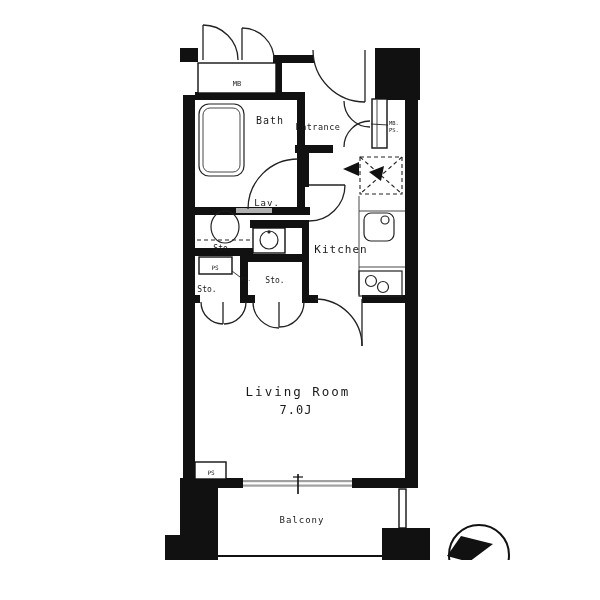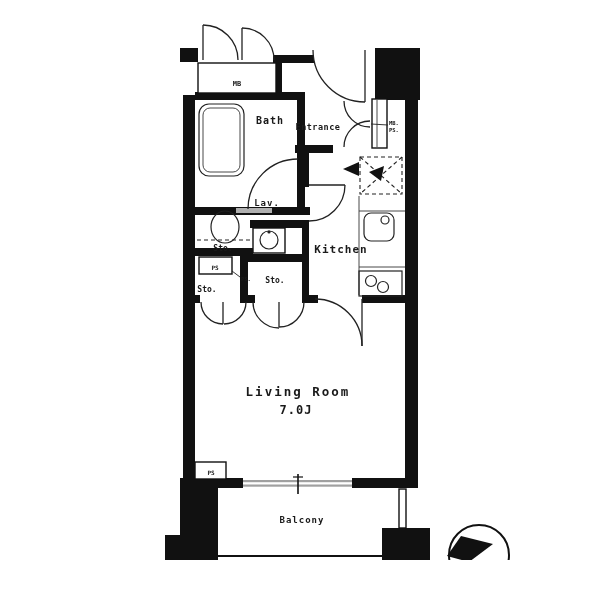--- a/index.html
+++ b/index.html
@@ -1,16 +1,16 @@
 <!DOCTYPE html>
 <html><head>
 <meta charset="utf-8">
 <style>
   html,body{margin:0;padding:0;background:#ffffff;}
-  .stage{width:600px;height:560px;position:relative;background:#fff;overflow:hidden;font-weight:bold;}
+  .stage{width:600px;height:560px;position:relative;background:#fff;overflow:hidden;}
   svg{display:block;}
   text{font-family:"DejaVu Sans Mono","Liberation Mono",monospace;fill:#1a1a1a;}
   .wall{fill:#111;stroke:none;}
   .box{fill:#fff;stroke:#111;stroke-width:1.4;}
   .door{fill:none;stroke:#222;stroke-width:1.3;}
   .fix{fill:none;stroke:#222;stroke-width:1.2;}
   .thin{fill:none;stroke:#333;stroke-width:0.9;}
   .dash{fill:none;stroke:#222;stroke-width:1.1;stroke-dasharray:4 3;}
 </style>
 </head>

